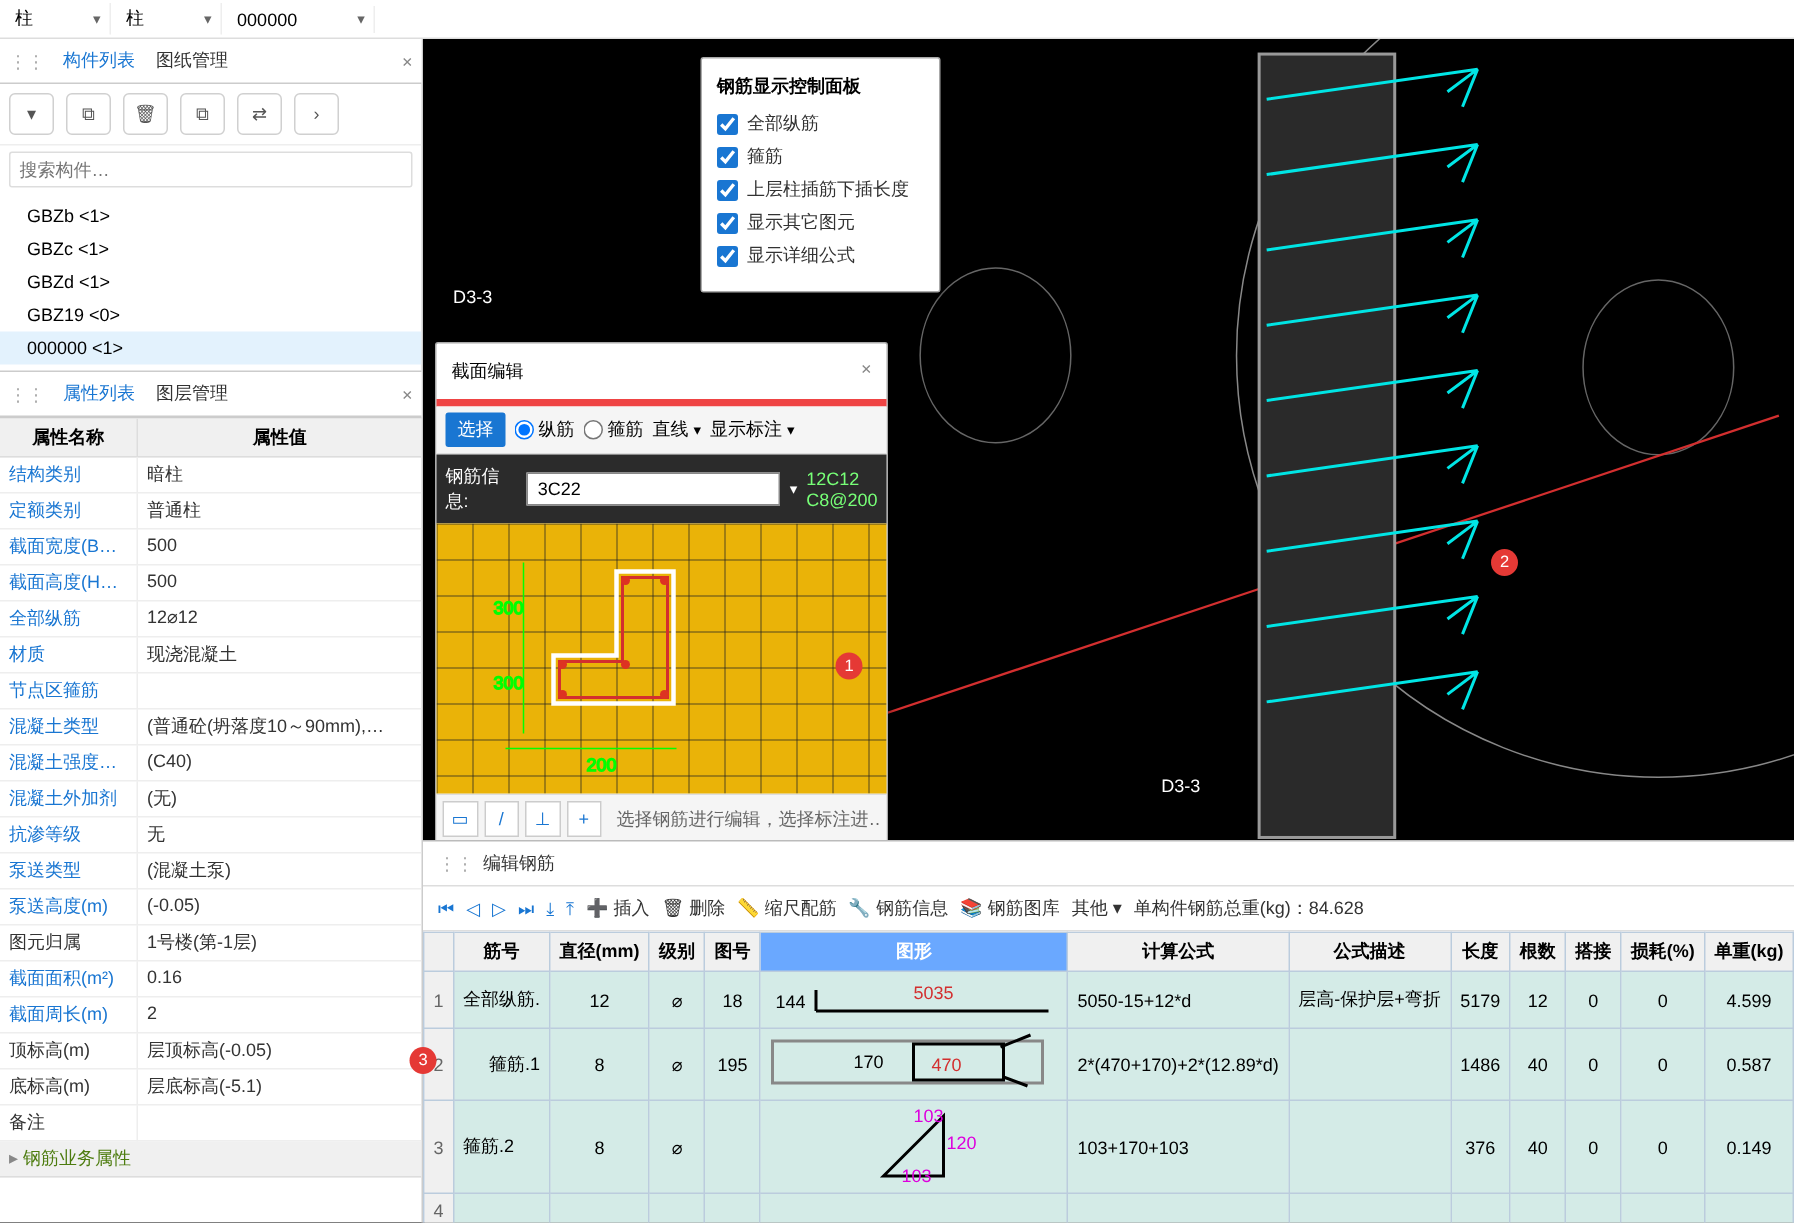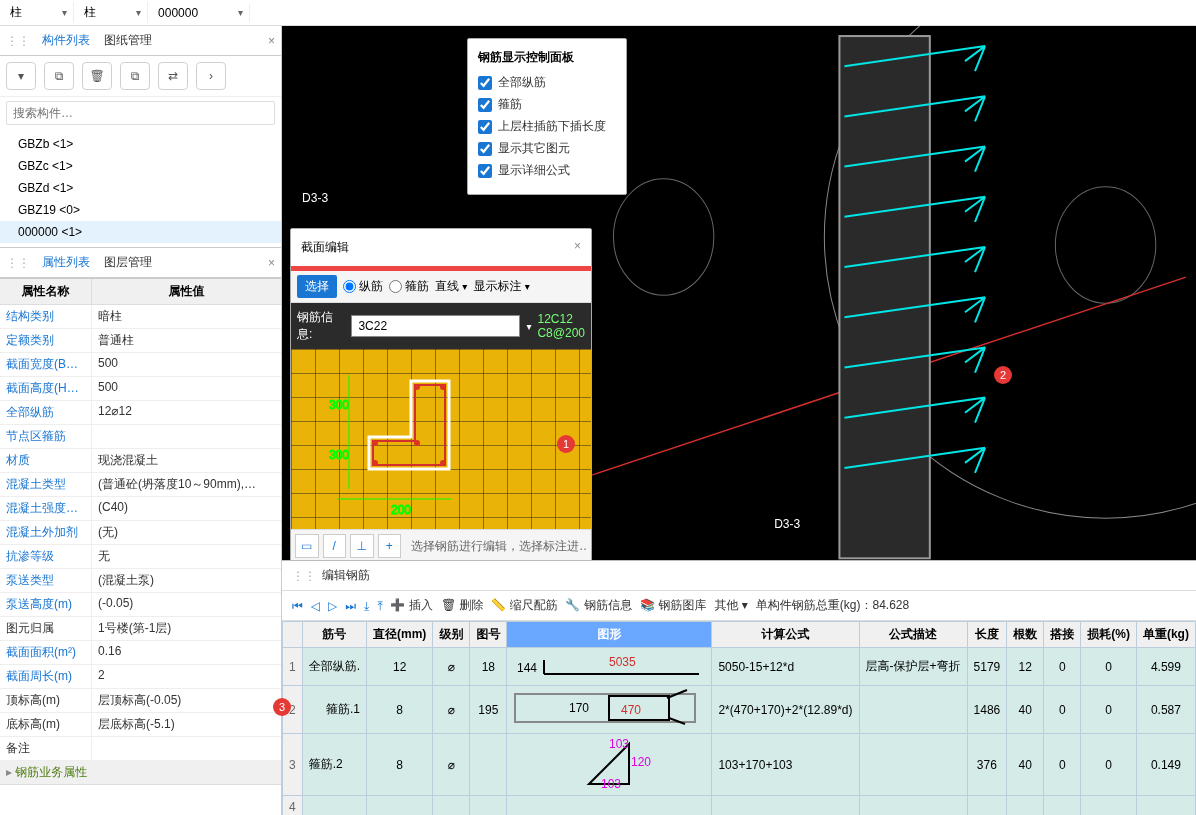--- a/index.html
+++ b/index.html
@@ -142,26 +142,26 @@
           </div>
           <div class="prop-row">
             <div class="c1">截面高度(H…</div>
             <div class="c2">500</div>
           </div>
           <div class="prop-row">
             <div class="c1">全部纵筋</div>
             <div class="c2">12⌀12</div>
           </div>
           <div class="prop-row">
+            <div class="c1">材质</div>
+            <div class="c2">现浇混凝土</div>
+          </div>
+          <div class="prop-row">
             <div class="c1">节点区箍筋</div>
             <div class="c2"></div>
-          </div>
-          <div class="prop-row">
-            <div class="c1">材质</div>
-            <div class="c2">现浇混凝土</div>
           </div>
           <div class="prop-row">
             <div class="c1">混凝土类型</div>
             <div class="c2">(普通砼(坍落度10～90mm),…</div>
           </div>
           <div class="prop-row">
             <div class="c1">混凝土强度…</div>
             <div class="c2">(C40)</div>
           </div>
           <div class="prop-row">

